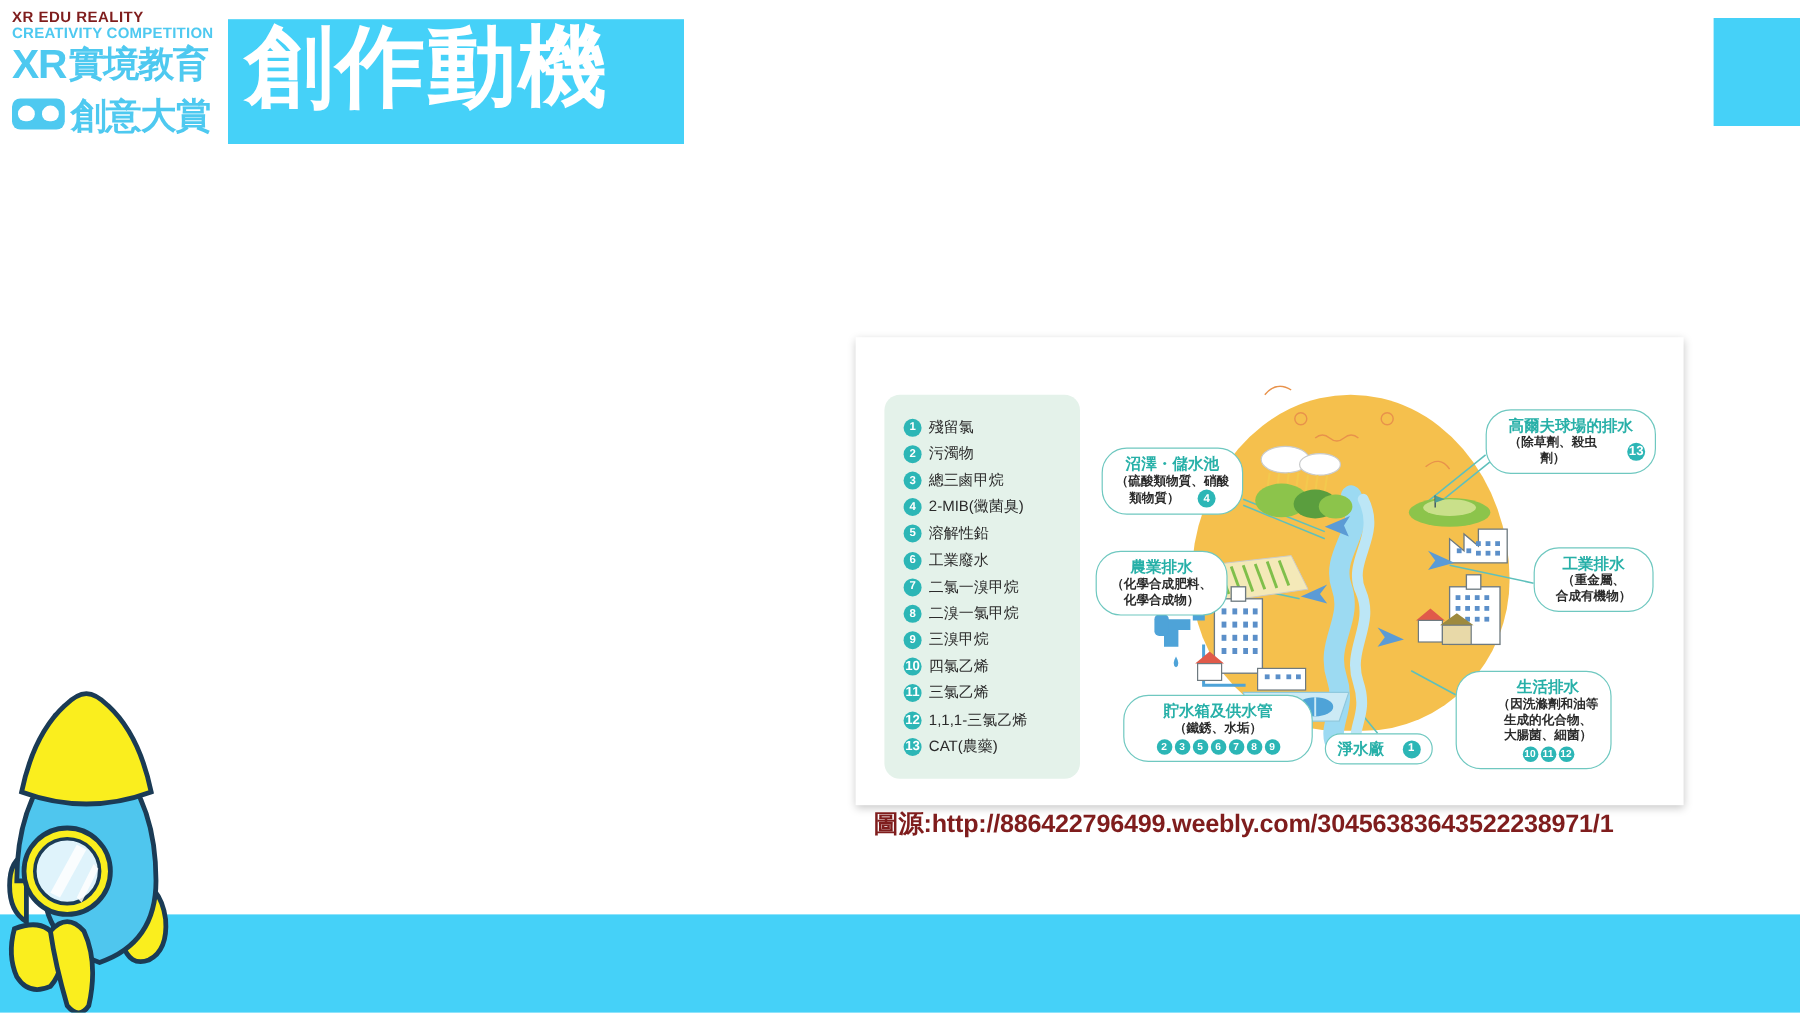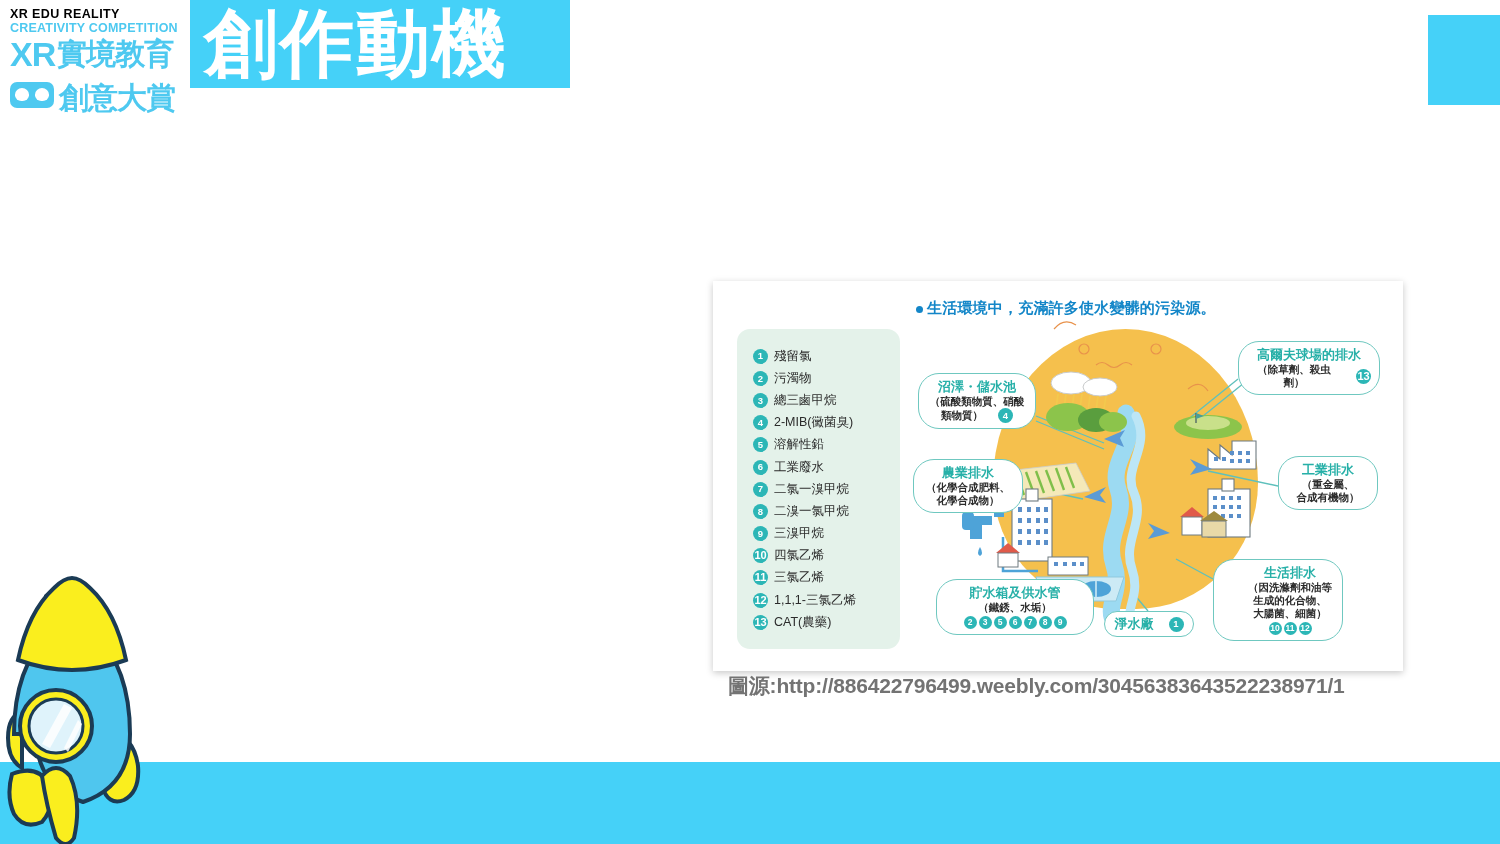--- a/index.html
+++ b/index.html
@@ -13,21 +13,21 @@
 
   
   .accent-square {
     position: absolute; left: 1428px; top: 15px;
     width: 72px; height: 90px; background: #45D1F8;
   }
 
   
   .logo { position: absolute; left: 10px; top: 8px; width: 180px; height: 100px; }
   .logo-line1 {
-    font-size: 12.5px; font-weight: bold; color: #000000;
+    font-size: 12.5px; font-weight: bold; color: #7f1d1d;
     letter-spacing: 0.4px; line-height: 13px;
   }
   .logo-line2 {
     font-size: 12.5px; font-weight: bold; color: #4EC9F0;
     letter-spacing: 0.2px; line-height: 14px;
   }
   .logo-main {
     display: flex; align-items: center; gap: 2px; margin-top: 2px;
   }
   .logo-xr {
@@ -49,23 +49,23 @@
   }
   .vr-goggles::before { left: 5px; }
   .vr-goggles::after  { right: 5px; }
   .logo-cn2 {
     font-size: 30px; font-weight: bold; color: #4EC9F0;
     line-height: 32px; letter-spacing: -1px;
   }
 
   
   .title-bar {
-    position: absolute; left: 190px; top: 0px;
-    width: 380px; height: 88px; background: #45D1F8;
-    display: flex; align-items: center; padding-left: 14px;
+    position: absolute; left: 190px; top: 16px;
+    width: 380px; height: 104px; background: #45D1F8;
+    display: flex; align-items: flex-start; padding-left: 14px;
   }
   .title-text {
     font-size: 74px; font-weight: bold; color: #ffffff;
     line-height: 80px; letter-spacing: 2px;
     white-space: nowrap;
   }
 
   
   .body-text {
     position: absolute; left: 112px; top: 146px;
@@ -154,21 +154,21 @@
   .co-plant   { left: 196px; top: 290px; width: 90px;
                 border-radius: 18px; padding: 4px 8px; }
   .co-living  { left: 305px; top: 238px; width: 130px; padding-left: 32px; }
 
   
   .illo svg.lines { position: absolute; left: 0; top: 0; width: 480px; height: 345px; }
 
   
   .source {
     position: absolute; left: 728px; top: 672px;
-    font-size: 21px; font-weight: bold; color: #737373;
+    font-size: 21px; font-weight: bold; color: #7f1d1d;
     white-space: nowrap; letter-spacing: -0.2px;
   }
 
   
   .bottom-band {
     position: absolute; left: 0; top: 762px;
     width: 1500px; height: 82px; background: #45D1F8;
   }
 
   
@@ -194,23 +194,20 @@
     </div>
   </div>
 
   <div class="title-bar">
     <div class="title-text">創作動機</div>
   </div>
 
 
   <div class="info-card">
 
-    <div class="info-title">
-      <span class="dot"></span><span>生活環境中，充滿許多使水變髒的污染源。</span>
-    </div>
 
     <div class="legend">
       <div class="legend-item">
           <span class="badge">1</span>
           <span>殘留氯</span>
         </div>
       <div class="legend-item">
           <span class="badge">2</span>
           <span>污濁物</span>
         </div>

